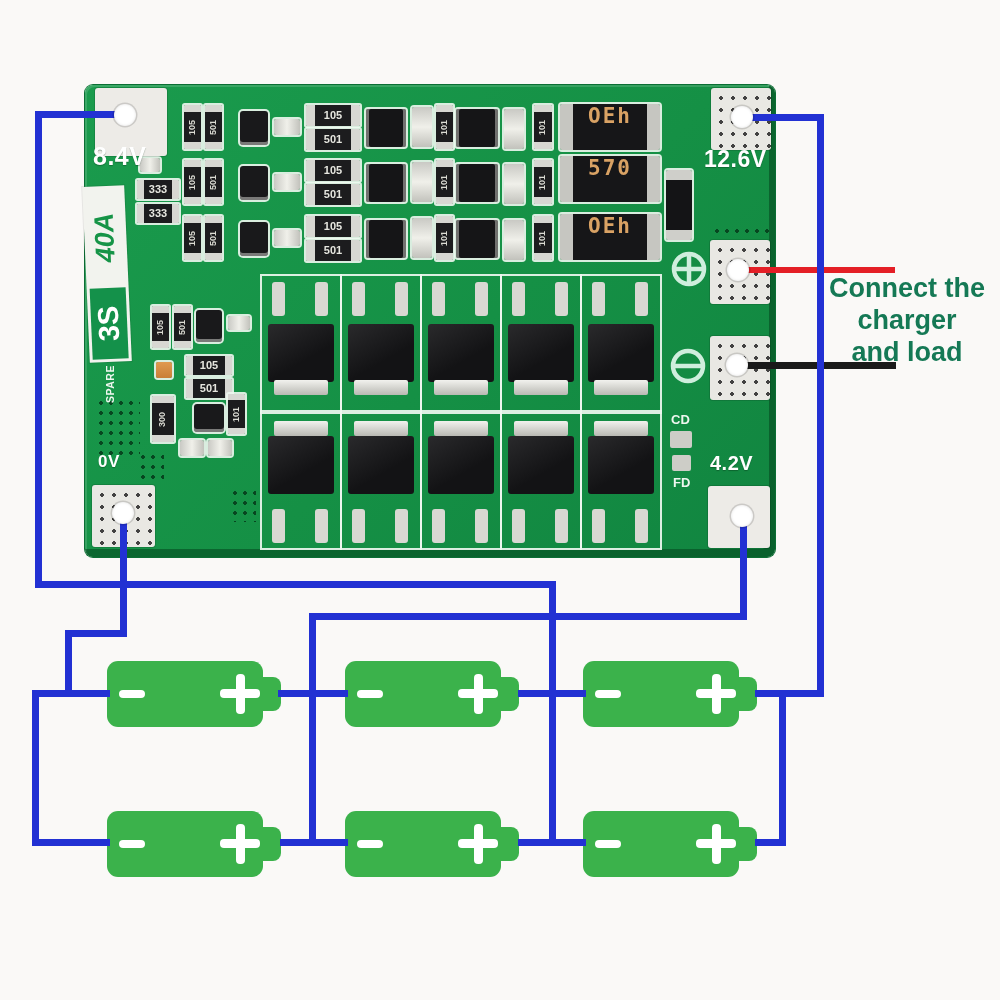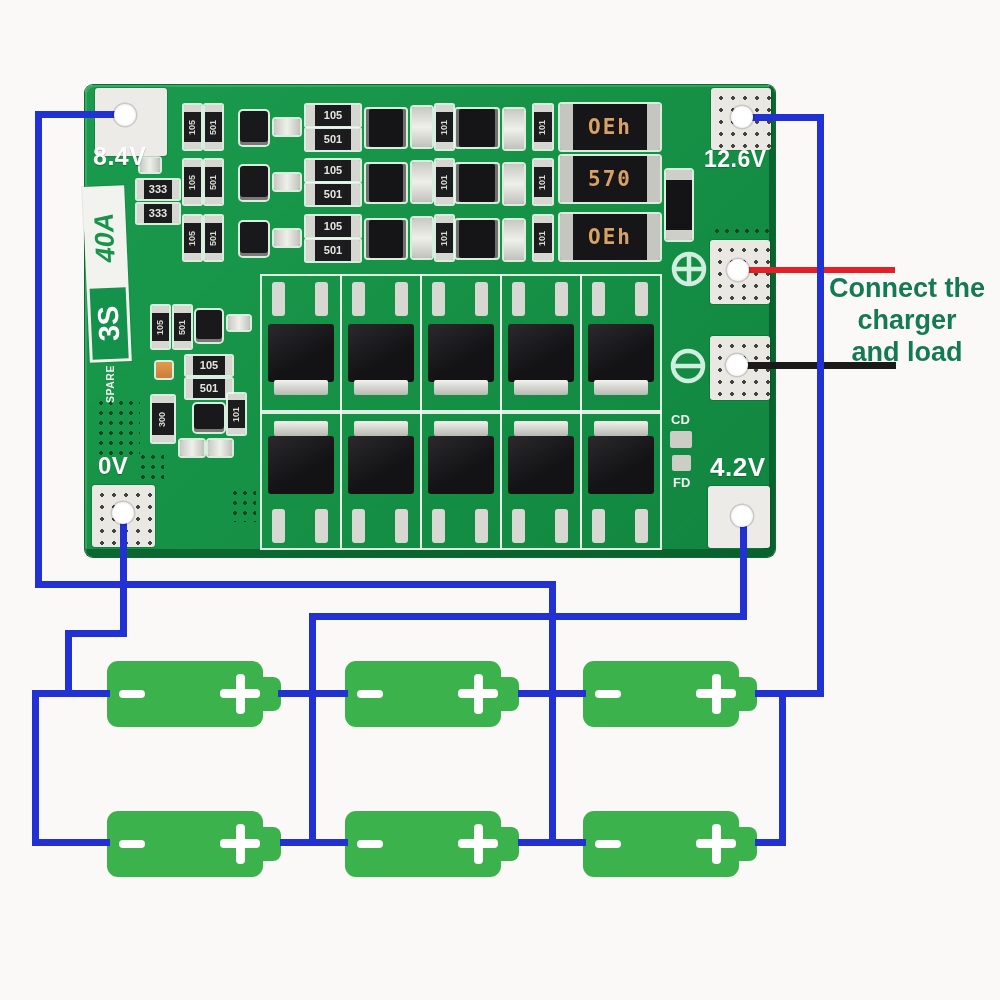--- a/index.html
+++ b/index.html
@@ -47,21 +47,21 @@
         display:flex;align-items:center;justify-content:center;border-radius:1px;}
   .vres span{color:#dcdcd4;font-size:9px;font-weight:bold;line-height:1;}
   .sot{background:#19191b;border-radius:3px;
        box-shadow:0 0 0 2px rgba(238,247,240,.9), inset 0 -3px 0 rgba(200,200,196,.55);}
   .ic{background:#151517;border-radius:2px;
       box-shadow:0 0 0 2px rgba(238,247,240,.9), inset 3px 0 0 rgba(205,205,200,.5), inset -3px 0 0 rgba(205,205,200,.5);}
   .cap{background:linear-gradient(90deg,#c9c9c4,#f0f0ea 50%,#c2c2bc);border-radius:2px;}
   .capv{background:linear-gradient(180deg,#c9c9c4,#f0f0ea 50%,#c2c2bc);border-radius:2px;}
   .capo{background:linear-gradient(180deg,#e09a50,#c97f36);border-radius:2px;}
   .bigres{background:linear-gradient(90deg,#c6c6c1 0 13%,#161618 13% 87%,#c6c6c1 87%);
-          display:flex;align-items:center;justify-content:center;border-radius:2px;}
+          display:flex;align-items:flex-start;justify-content:center;border-radius:2px;}
   .bigres span{color:#d9a264;font-size:21px;font-weight:bold;letter-spacing:2px;
                font-family:"DejaVu Sans Mono",monospace;}
   .diode{background:linear-gradient(180deg,#cfcfca 0 14%,#141416 14% 86%,#cfcfca 86%);
          border-radius:2px;}
   .greypad{position:absolute;background:#cdcdc7;border-radius:2px;z-index:6;}
   .dotgrid{position:absolute;z-index:4;
         background-image:radial-gradient(circle,rgba(6,62,28,.9) 1.8px,transparent 2.1px);
         background-size:10px 10px;}
 
   
@@ -106,22 +106,22 @@
 
   <div class="hole" style="left:114px;top:104px"></div>
   <div class="hole" style="left:731px;top:106px"></div>
   <div class="hole" style="left:727px;top:259px"></div>
   <div class="hole" style="left:726px;top:354px"></div>
   <div class="hole" style="left:112px;top:502px"></div>
   <div class="hole" style="left:731px;top:505px"></div>
 
   <div class="padlabel" style="left:93px;top:142px;font-size:25px">8.4V</div>
   <div class="padlabel" style="left:704px;top:146px;font-size:23px">12.6V</div>
-  <div class="padlabel" style="left:98px;top:452px;font-size:24px">0V</div>
-  <div class="padlabel" style="left:710px;top:452px;font-size:26px">4.2V</div>
+  <div class="padlabel" style="left:98px;top:452px;font-size:17px">0V</div>
+  <div class="padlabel" style="left:710px;top:452px;font-size:20px">4.2V</div>
 
   <svg class="abs" style="left:670px;top:250px;z-index:8" width="38" height="38" viewBox="0 0 38 38">
     <circle cx="19" cy="19" r="15" fill="none" stroke="#cfeedd" stroke-width="4.5"></circle>
     <line x1="19" y1="5" x2="19" y2="33" stroke="#cfeedd" stroke-width="4.5"></line>
     <line x1="5" y1="19" x2="33" y2="19" stroke="#cfeedd" stroke-width="4.5"></line>
   </svg>
   <svg class="abs" style="left:669px;top:347px;z-index:8" width="38" height="38" viewBox="0 0 38 38">
     <circle cx="19" cy="19" r="15" fill="none" stroke="#cfeedd" stroke-width="4.5"></circle>
     <line x1="5" y1="19" x2="33" y2="19" stroke="#cfeedd" stroke-width="4.5"></line>
   </svg>

